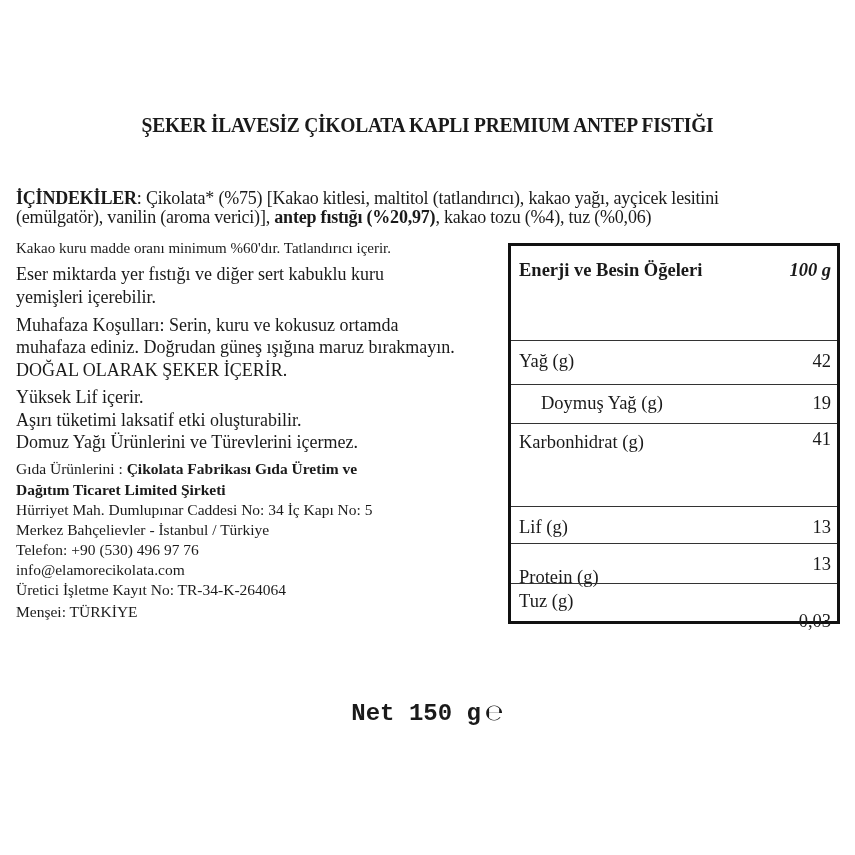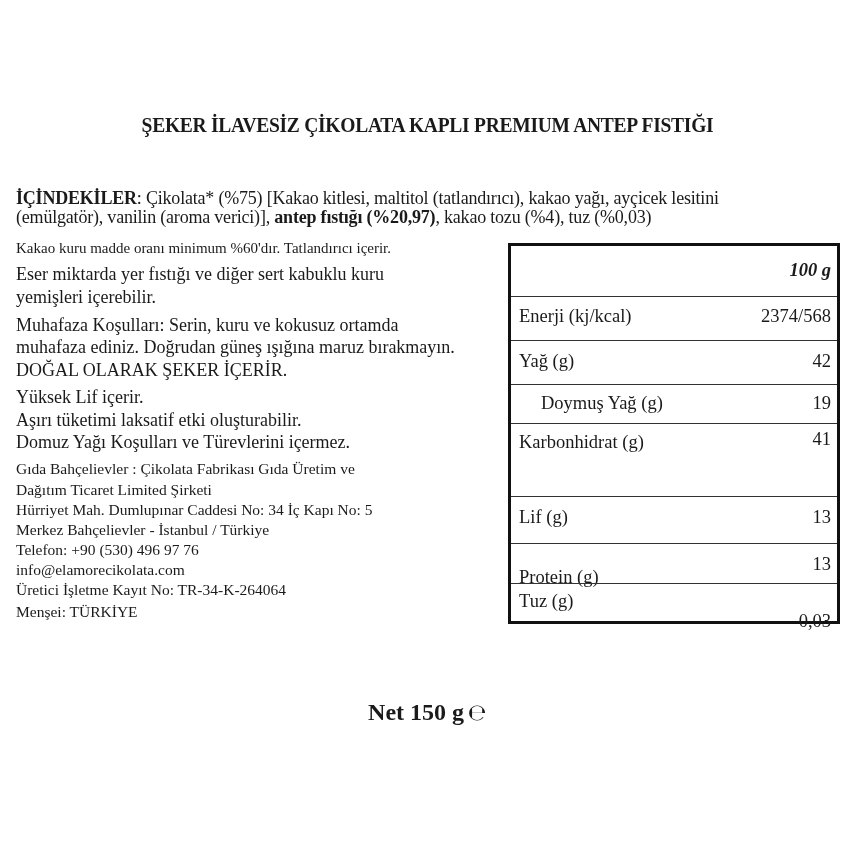--- a/index.html
+++ b/index.html
@@ -45,21 +45,21 @@
       width: 490px;
     }
     .ln {
       position: absolute;
       left: 0;
       white-space: nowrap;
     }
     .small { font-size: 15px; }
     .med { font-size: 18px; }
     .addr { font-size: 15.5px; }
-    .bold { font-weight: normal; }
+    .bold { font-weight: bold; }
 
     .nutri {
       position: absolute;
       left: 508px;
       top: 243px;
       width: 326px;
       height: 375px;
       border: 3px solid #111;
       box-sizing: content-box;
     }
@@ -87,80 +87,77 @@
 
     .net {
       position: absolute;
       left: 0;
       width: 855px;
       top: 699px;
       text-align: center;
       font-size: 24px;
       white-space: nowrap;
     }
-    .net .net-text { font-weight: bold; }
+    .net .net-text { font-weight: bold; font-family: Liberation Mono, monospace; }
     .net .estimate {
       font-family: "DejaVu Sans", sans-serif;
       font-weight: normal;
       font-size: 22px;
       margin-left: 4px;
     }
   </style>
 </head>
 <body>
 
 <div class="title">ŞEKER İLAVESİZ ÇİKOLATA KAPLI PREMIUM ANTEP FISTIĞI</div>
 
 <div class="ingredients">
   <b>İÇİNDEKİLER</b><span>: Çikolata* (%75) [Kakao kitlesi, maltitol (tatlandırıcı), kakao yağı, ayçicek lesitini</span><br>
-  <span>(emülgatör), vanilin (aroma verici)], </span><b>antep fıstığı (%20,97)</b><span>, kakao tozu (%4), tuz (%0,03)</span>
+  <span>(emülgatör), vanilin (aroma verici)], </span><b>antep fıstığı (%20,97)</b><span>, kakao tozu (%4), tuz (%0,06)</span>
 </div>
 
 <div class="left-col">
   <div class="ln small" style="top:0px;">Kakao kuru madde oranı minimum %60'dır.  Tatlandırıcı içerir.</div>
   <div class="ln med" style="top:24px;">Eser miktarda yer fıstığı ve diğer sert kabuklu kuru</div>
   <div class="ln med" style="top:47px;">yemişleri içerebilir.</div>
   <div class="ln med" style="top:75px;">Muhafaza Koşulları: Serin, kuru ve kokusuz ortamda</div>
   <div class="ln med" style="top:97px;">muhafaza ediniz. Doğrudan güneş ışığına maruz bırakmayın.</div>
   <div class="ln med" style="top:120px;">DOĞAL OLARAK ŞEKER İÇERİR.</div>
   <div class="ln med" style="top:147px;">Yüksek Lif içerir.</div>
   <div class="ln med" style="top:170px;">Aşırı tüketimi laksatif etki oluşturabilir.</div>
-  <div class="ln med" style="top:192px;">Domuz Yağı Koşulları ve Türevlerini içermez.</div>
+  <div class="ln med" style="top:192px;">Domuz Yağı Ürünlerini ve Türevlerini içermez.</div>
 
-  <div class="ln addr" style="top:220px;"><span>Gıda Bahçelievler : </span><span class="bold">Çikolata Fabrikası Gıda Üretim ve</span></div>
+  <div class="ln addr" style="top:220px;"><span>Gıda Ürünlerini : </span><span class="bold">Çikolata Fabrikası Gıda Üretim ve</span></div>
   <div class="ln addr bold" style="top:241px;">Dağıtım Ticaret Limited Şirketi</div>
   <div class="ln addr" style="top:261px;">Hürriyet Mah. Dumlupınar Caddesi No: 34 İç Kapı No: 5</div>
   <div class="ln addr" style="top:281px;">Merkez Bahçelievler - İstanbul / Türkiye</div>
   <div class="ln addr" style="top:301px;">Telefon: +90 (530) 496 97 76</div>
   <div class="ln addr" style="top:321px;">info@elamorecikolata.com</div>
   <div class="ln addr" style="top:341px;">Üretici İşletme Kayıt No: TR-34-K-264064</div>
   <div class="ln addr" style="top:363px;">Menşei: TÜRKİYE</div>
 </div>
 
 <div class="nutri">
   <div class="nrow first header" style="top:0px;height:50px;">
+    <span class="lbl" style="top:14px;">Enerji ve Besin Öğeleri</span>
     <span class="val" style="top:14px;font-style:italic;">100 g</span>
-  </div>
-  <div class="nrow" style="top:50px;height:44px;">
-    <span class="lbl" style="top:9px;">Enerji (kj/kcal)</span>
-    <span class="val" style="top:9px;">2374/568</span>
   </div>
   <div class="nrow" style="top:94px;height:44px;">
     <span class="lbl" style="top:10px;">Yağ (g)</span>
     <span class="val" style="top:10px;">42</span>
   </div>
   <div class="nrow" style="top:138px;height:39px;">
     <span class="lbl indent" style="top:8px;">Doymuş Yağ (g)</span>
     <span class="val" style="top:8px;">19</span>
   </div>
   <div class="nrow" style="top:177px;height:38px;">
     <span class="lbl" style="top:8px;text-align:right;">Karbonhidrat (g)</span>
     <span class="val" style="top:5px;">41</span>
   </div>
-  <div class="nrow" style="top:250px;height:43px;">
+  <div class="nrow" style="top:260px;height:43px;">
     <span class="lbl" style="top:10px;">Lif (g)</span>
     <span class="val" style="top:10px;">13</span>
   </div>
   <div class="nrow" style="top:297px;height:40px;">
     <span class="lbl" style="top:10px;margin-top:13px;">Protein (g)</span>
     <span class="val" style="top:10px;">13</span>
   </div>
   <div class="nrow" style="top:337px;height:38px;">
     <span class="lbl" style="top:7px;text-align:center;">Tuz (g)</span>
     <span class="val" style="top:7px;margin-top:20px;">0,03</span>

